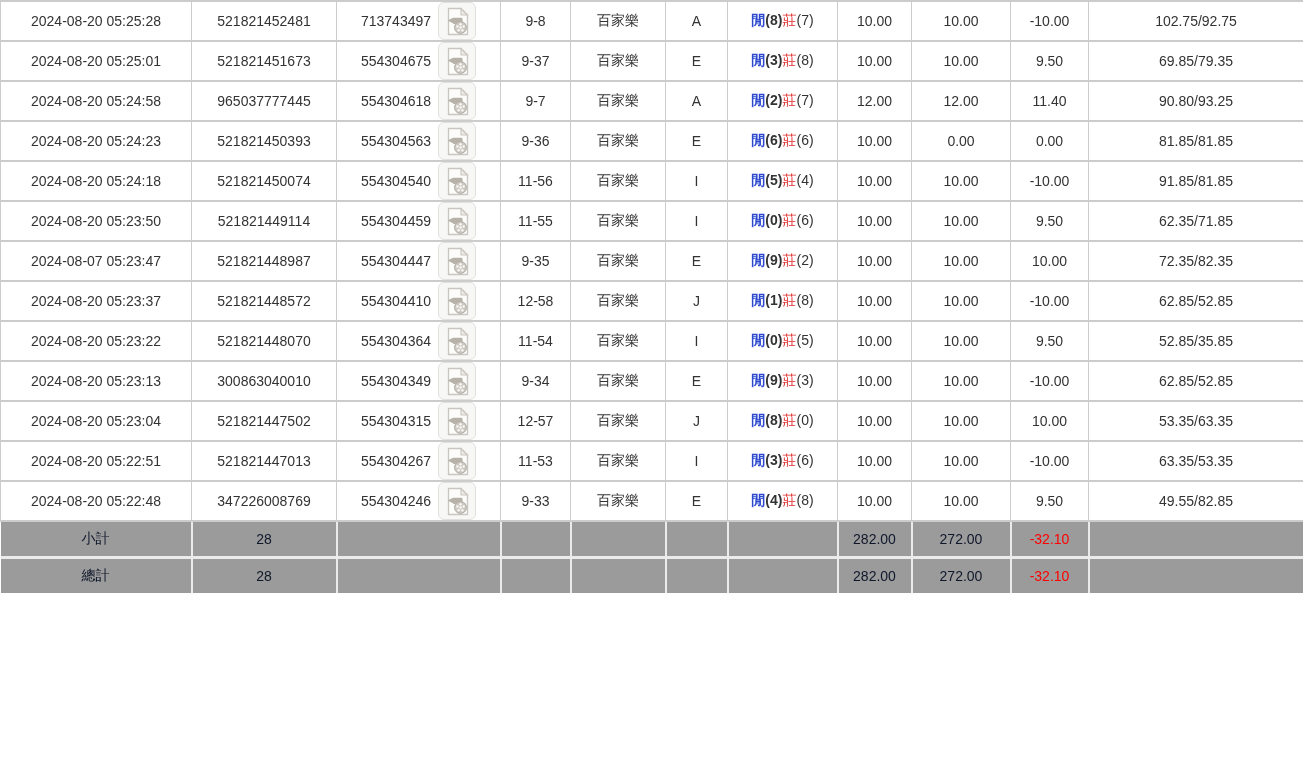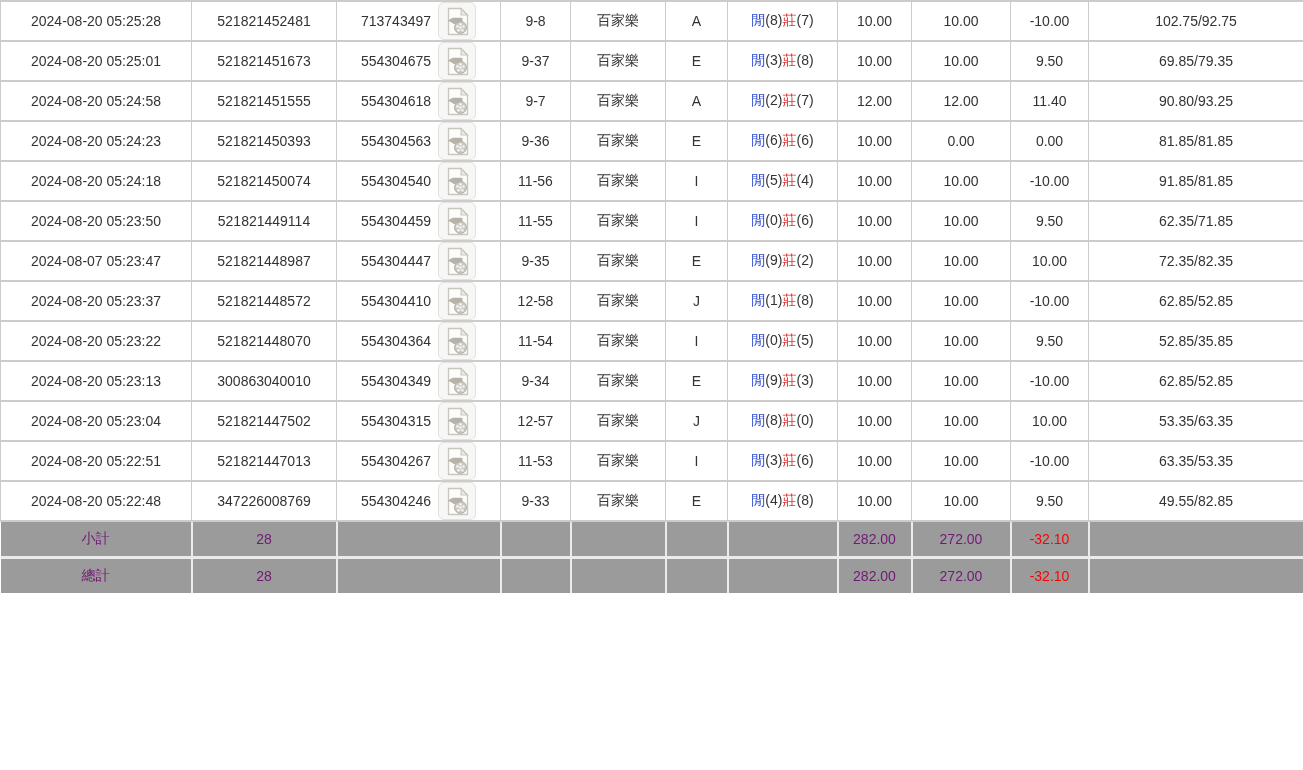--- a/index.html
+++ b/index.html
@@ -33,41 +33,41 @@
     background:#ffffff;overflow:hidden;white-space:nowrap;
   }
   tbody.data td:first-child{border-left:1px solid var(--border);}
   table{border-top:2px solid var(--border);}
 
   .blue{color:var(--amount-blue);}
   .neg{color:var(--negative-red);}
   .result .p-label{color:var(--player-blue);}
   .result .b-label{color:var(--banker-red);}
   .result .pair{white-space:nowrap;}
-  .result .pair.player{}
+  .result .pair.player{font-weight:bold;}
   .result .pts::before{content:"(";}
   .result .pts::after{content:")";}
   .result .pts{color:var(--text);}
 
   .gameid-wrap{display:inline-flex;align-items:center;gap:7px;}
   .vbtn{
     width:38px;height:38px;
     background:var(--icon-bg);
     border:1px solid var(--icon-border);
     border-radius:6px;
     display:inline-flex;align-items:center;justify-content:center;
     cursor:pointer;padding:0;
   }
   .vbtn svg{display:block;}
 
   
   tbody.summary tr{height:36px;}
   tbody.summary td{
     background:var(--footer-bg);
-    color:#701a75;font-size:14px;text-align:center;vertical-align:middle;
+    color:#0f172a;font-size:14px;text-align:center;vertical-align:middle;
     border-right:2px solid var(--footer-sep);
     border-bottom:3px solid var(--footer-sep);
     overflow:hidden;white-space:nowrap;
   }
   tbody.summary td:last-child{border-right:none;}
   tbody.summary tr:last-child td{border-bottom:none;}
   tbody.summary .neg{color:var(--negative-red);}
 </style>
 </head>
 <body>
@@ -151,21 +151,21 @@
     <td class="result">
       <span class="pair player"><span class="p-label">閒</span><span class="pts">3</span></span><span class="pair banker"><span class="b-label">莊</span><span class="pts">8</span></span>
     </td>
     <td class="blue">10.00</td>
     <td>10.00</td>
     <td>9.50</td>
     <td>69.85/79.35</td>
   </tr>
       <tr>
     <td>2024-08-20 05:24:58</td>
-    <td>521821451555</td>
+    <td>965037777445</td>
     <td>
       <span class="gameid-wrap">
         <span>554304618</span>
         <button class="vbtn">
           <svg width="26" height="29" viewBox="0 0 26 29">
             <path d="M4.5 1.5 L17 1.5 L23.5 8 L23.5 27.5 L4.5 27.5 Z" fill="#fcfcfb" stroke="#c9c6bf" stroke-width="1.3"></path>
             <path d="M17 1.5 L17 8 L23.5 8 Z" fill="#eceae5" stroke="#c9c6bf" stroke-width="1.1"></path>
             <path d="M9.5 10.5 L3.5 13.5 L3.5 13.5 L9.5 16.5 Z" fill="#b6b2aa"></path>
             <rect x="9" y="10.8" width="9.5" height="6.2" rx="1" fill="#b6b2aa"></rect>
             <circle cx="16.5" cy="20.5" r="6" fill="#ccc8c1" stroke="#b2aea6" stroke-width="1"></circle>

